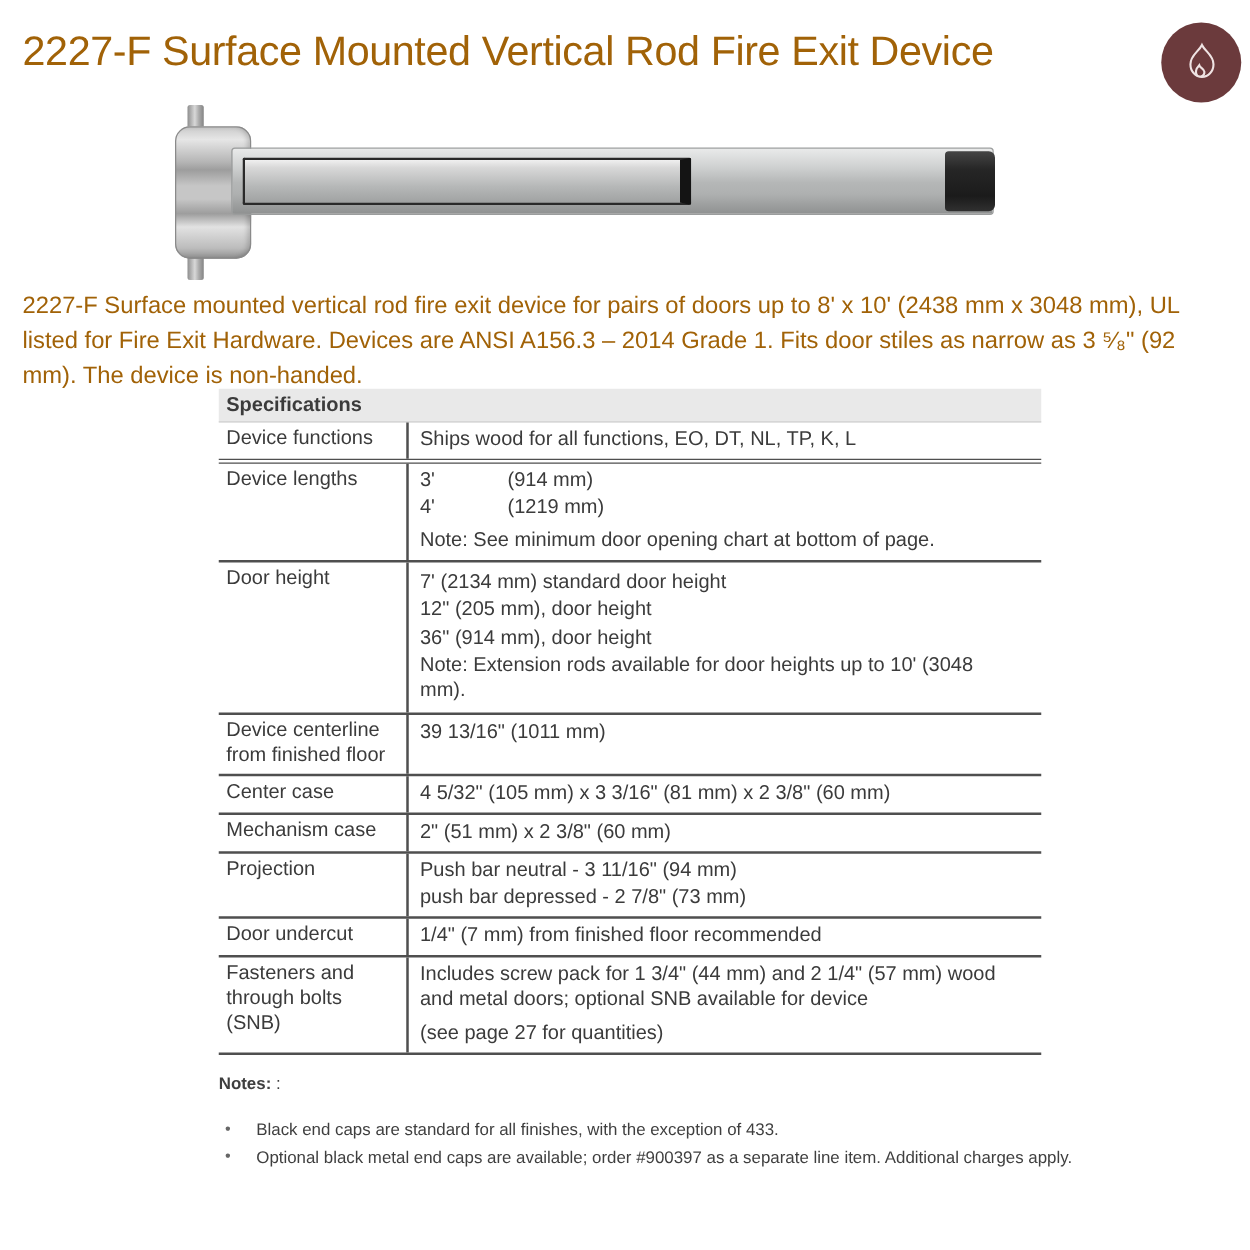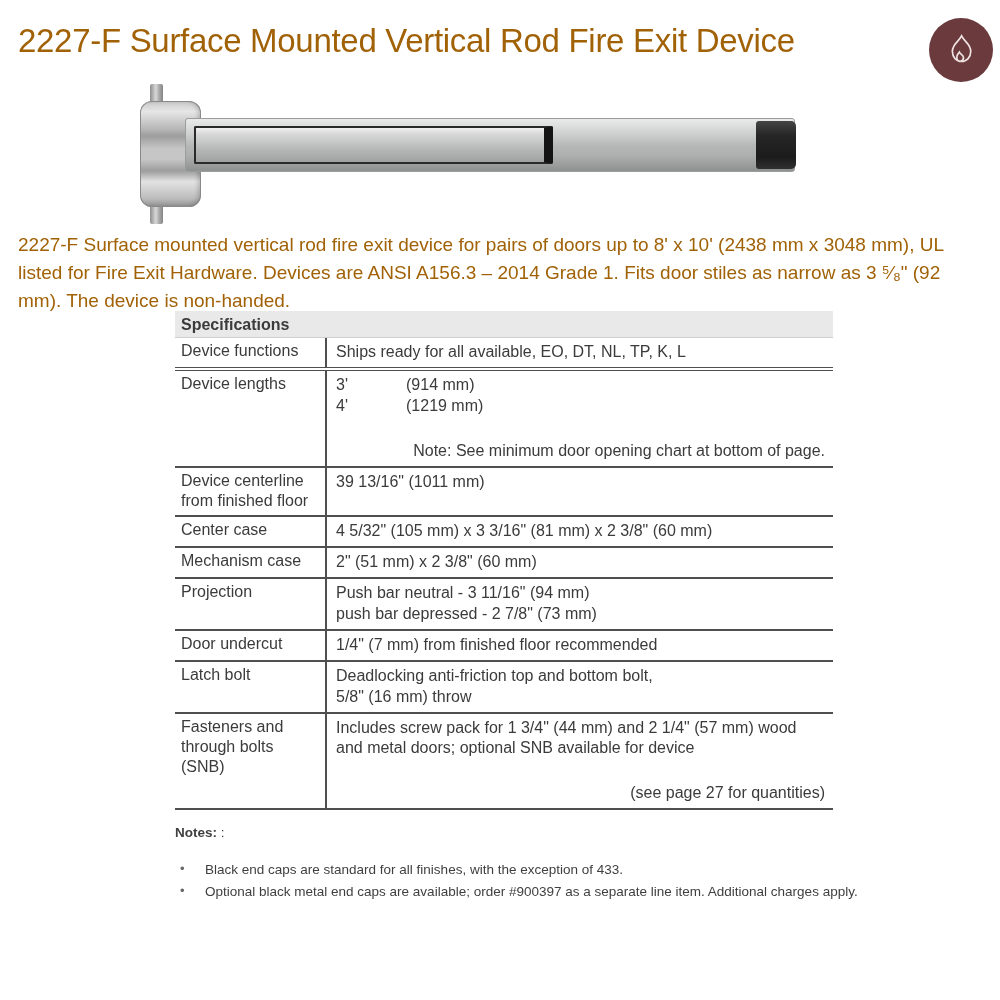--- a/index.html
+++ b/index.html
@@ -39,21 +39,21 @@
   
   .content{position:absolute;left:175px;top:311px;width:822px;}
   .spec-table{width:658px;font-size:16px;line-height:20px;}
   .spec-header{background:var(--header-bg);font-weight:bold;padding:4px 8px 2px 6px;border-bottom:1px solid #cfcfcf;}
   .row{display:flex;border-bottom:2px solid var(--rule);}
   .row.dbl{border-bottom:4px double var(--rule);}
   .cell-label{width:150px;padding:3px 8px 4px 6px;}
   .cell-value{flex:1;border-left:2px solid var(--rule);padding:3px 8px 4px 9px;}
   .vline{margin:1px 0;}
   .sp{margin:2.5px 0;}
-  .gap-top{margin-top:25px;text-align:right;}
+  .gap-top{margin-top:7px;}
   .note-wrap{max-width:472px;}
   .len-row{display:flex;margin:1px 0;}
   .len-size{width:70px;}
 
   
   .notes{margin-top:13px;width:820px;font-size:13.5px;line-height:19px;color:#3f3f3f;}
   .notes-heading{font-size:13.5px;margin-bottom:18px;}
   .notes-heading b{font-weight:bold;}
   .notes ul{list-style:none;padding-left:5px;}
   .notes li{position:relative;padding-left:25px;margin-bottom:3px;}
@@ -83,39 +83,48 @@
 <p class="description">2227-F Surface mounted vertical rod fire exit device for pairs of doors up to 8' x 10' (2438 mm x 3048 mm), UL listed for Fire Exit Hardware. Devices are ANSI A156.3 – 2014 Grade 1. Fits door stiles as narrow as 3 ⁵⁄₈" (92 mm). The device is non-handed.</p>
 
 <div class="content">
 
   <div class="spec-table">
     <div class="spec-header">Specifications</div>
 
     <div class="row dbl">
       <div class="cell-label">Device functions</div>
       <div class="cell-value">
-        <p class="vline">Ships ready for all available, EO, DT, NL, TP, K, L</p>
+        <p class="vline">Ships wood for all functions, EO, DT, NL, TP, K, L</p>
       </div>
     </div>
 
     <div class="row">
       <div class="cell-label">Device lengths</div>
       <div class="cell-value">
         <div class="len-row">
           <span class="len-size">3'</span>
           <span>(914 mm)</span>
         </div>
         <div class="len-row">
           <span class="len-size">4'</span>
           <span>(1219 mm)</span>
         </div>
         <p class="vline gap-top">Note: See minimum door opening chart at bottom of page.</p>
       </div>
     </div>
 
+    <div class="row">
+      <div class="cell-label">Door height</div>
+      <div class="cell-value">
+        <p class="vline sp">7' (2134 mm) standard door height</p>
+        <p class="vline sp">12" (205 mm), door height</p>
+        <p class="vline sp">36" (914 mm), door height</p>
+        <p class="vline sp note-wrap">Note: Extension rods available for door heights up to 10' (3048 mm).</p>
+      </div>
+    </div>
 
     <div class="row">
       <div class="cell-label">Device centerline from finished floor</div>
       <div class="cell-value">
         <p class="vline">39 13/16" (1011 mm)</p>
       </div>
     </div>
 
     <div class="row">
       <div class="cell-label">Center case</div>
@@ -139,27 +148,20 @@
       </div>
     </div>
 
     <div class="row">
       <div class="cell-label">Door undercut</div>
       <div class="cell-value">
         <p class="vline">1/4" (7 mm) from finished floor recommended</p>
       </div>
     </div>
 
-    <div class="row">
-      <div class="cell-label">Latch bolt</div>
-      <div class="cell-value">
-        <p class="vline">Deadlocking anti-friction top and bottom bolt,</p>
-        <p class="vline">5/8" (16 mm) throw</p>
-      </div>
-    </div>
 
 
     <div class="row">
       <div class="cell-label">Fasteners and through bolts (SNB)</div>
       <div class="cell-value">
         <p class="vline">Includes screw pack for 1 3/4" (44 mm) and 2 1/4" (57 mm) wood and metal doors; optional SNB available for device</p>
         <p class="vline gap-top">(see page 27 for quantities)</p>
       </div>
     </div>
   </div>

